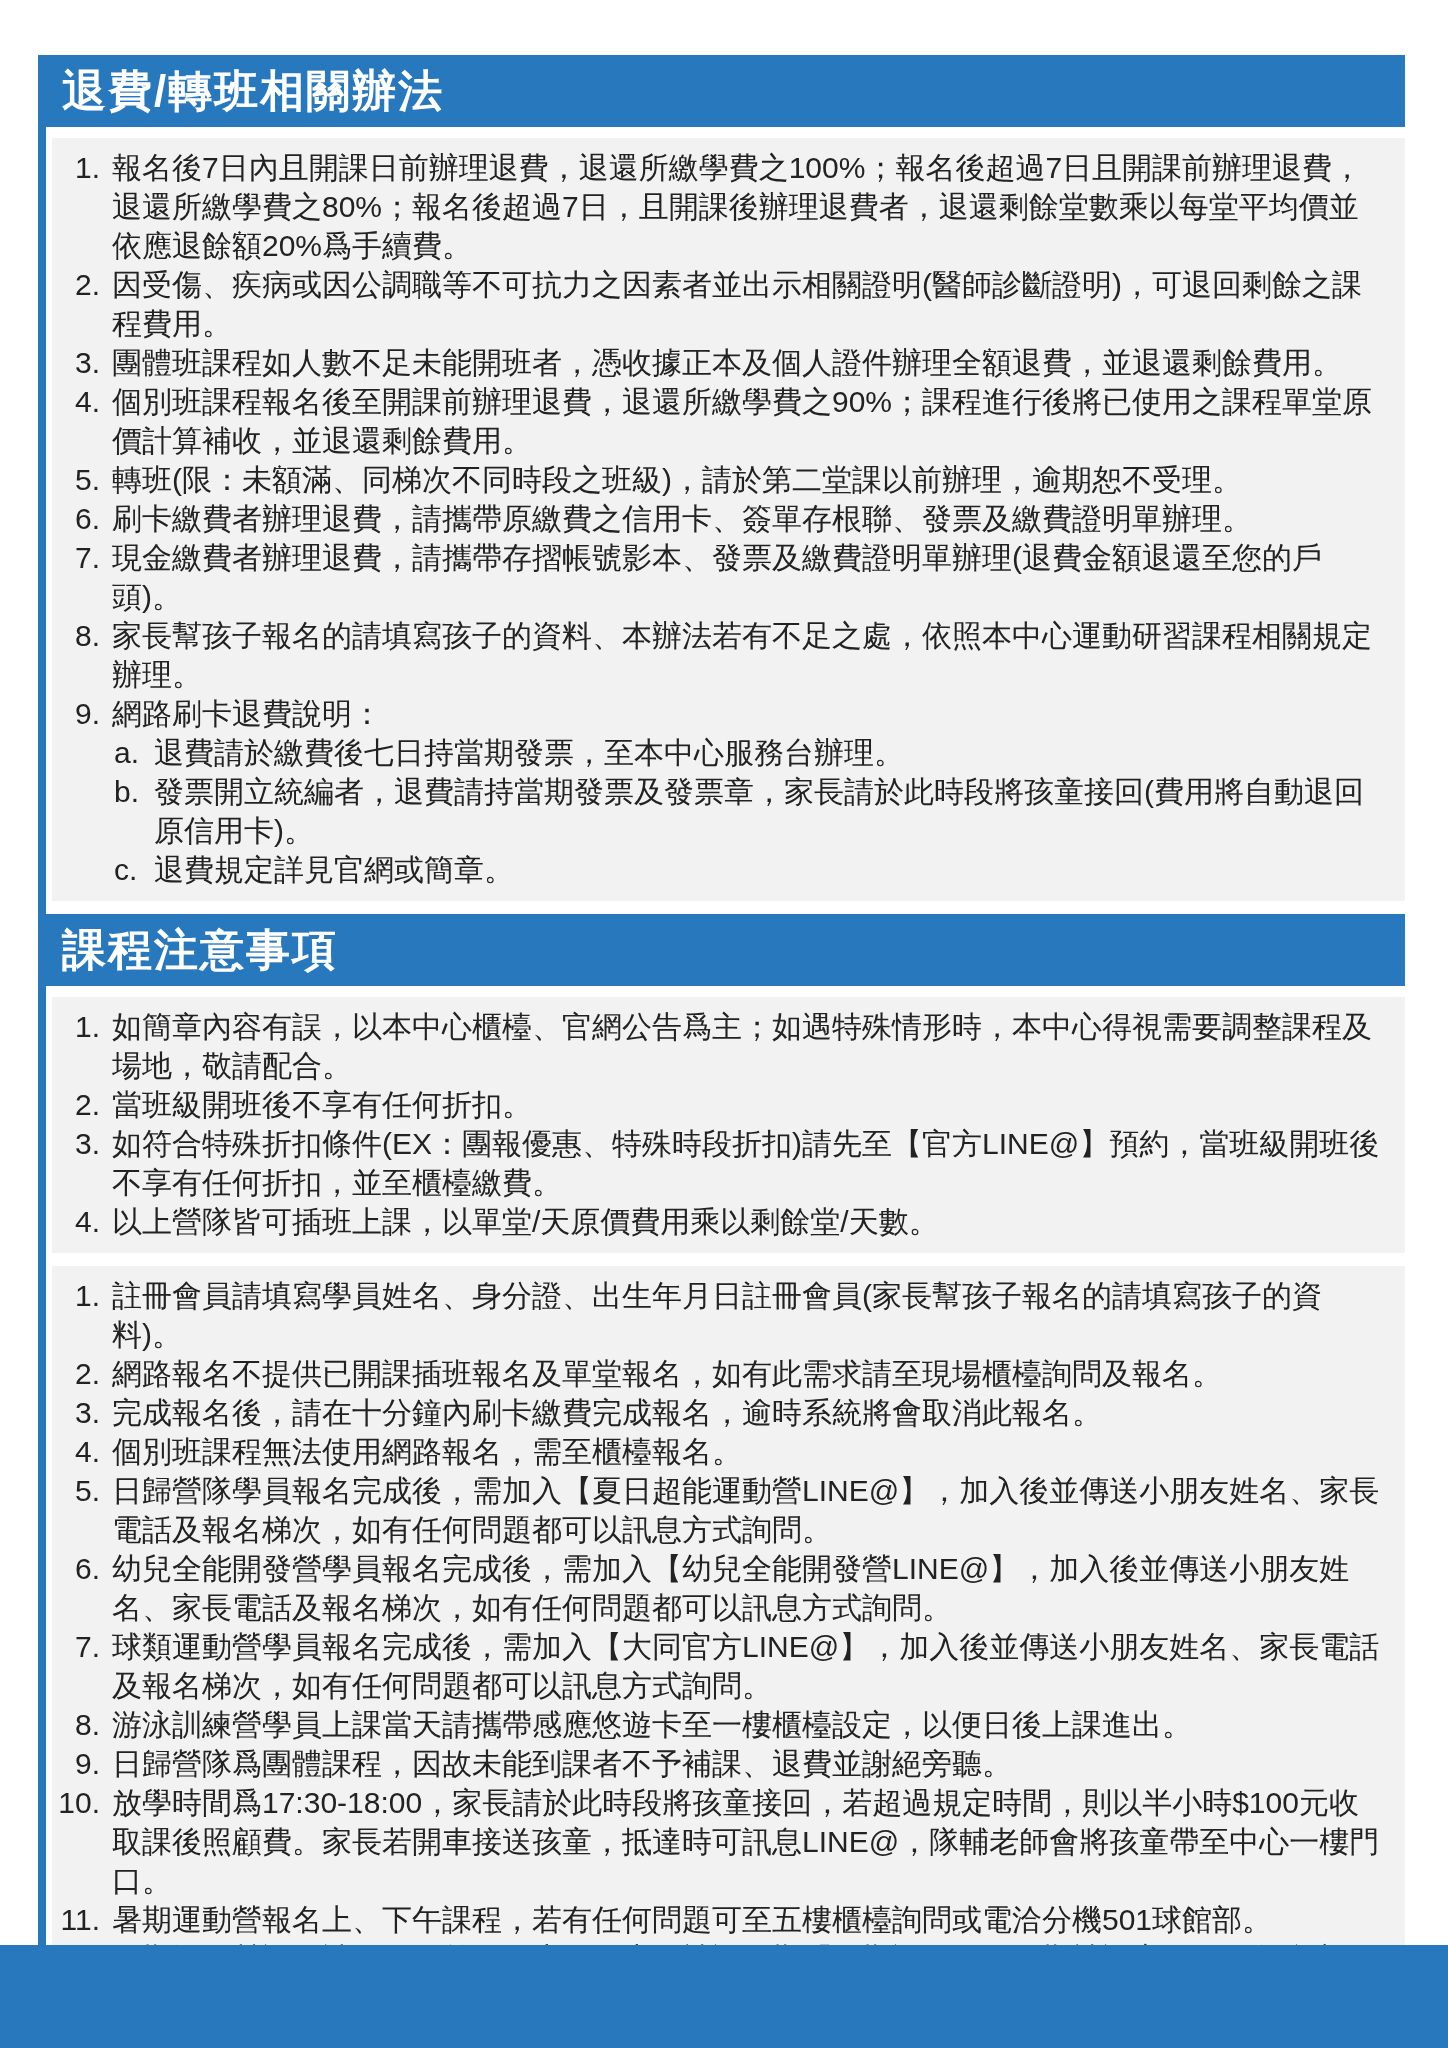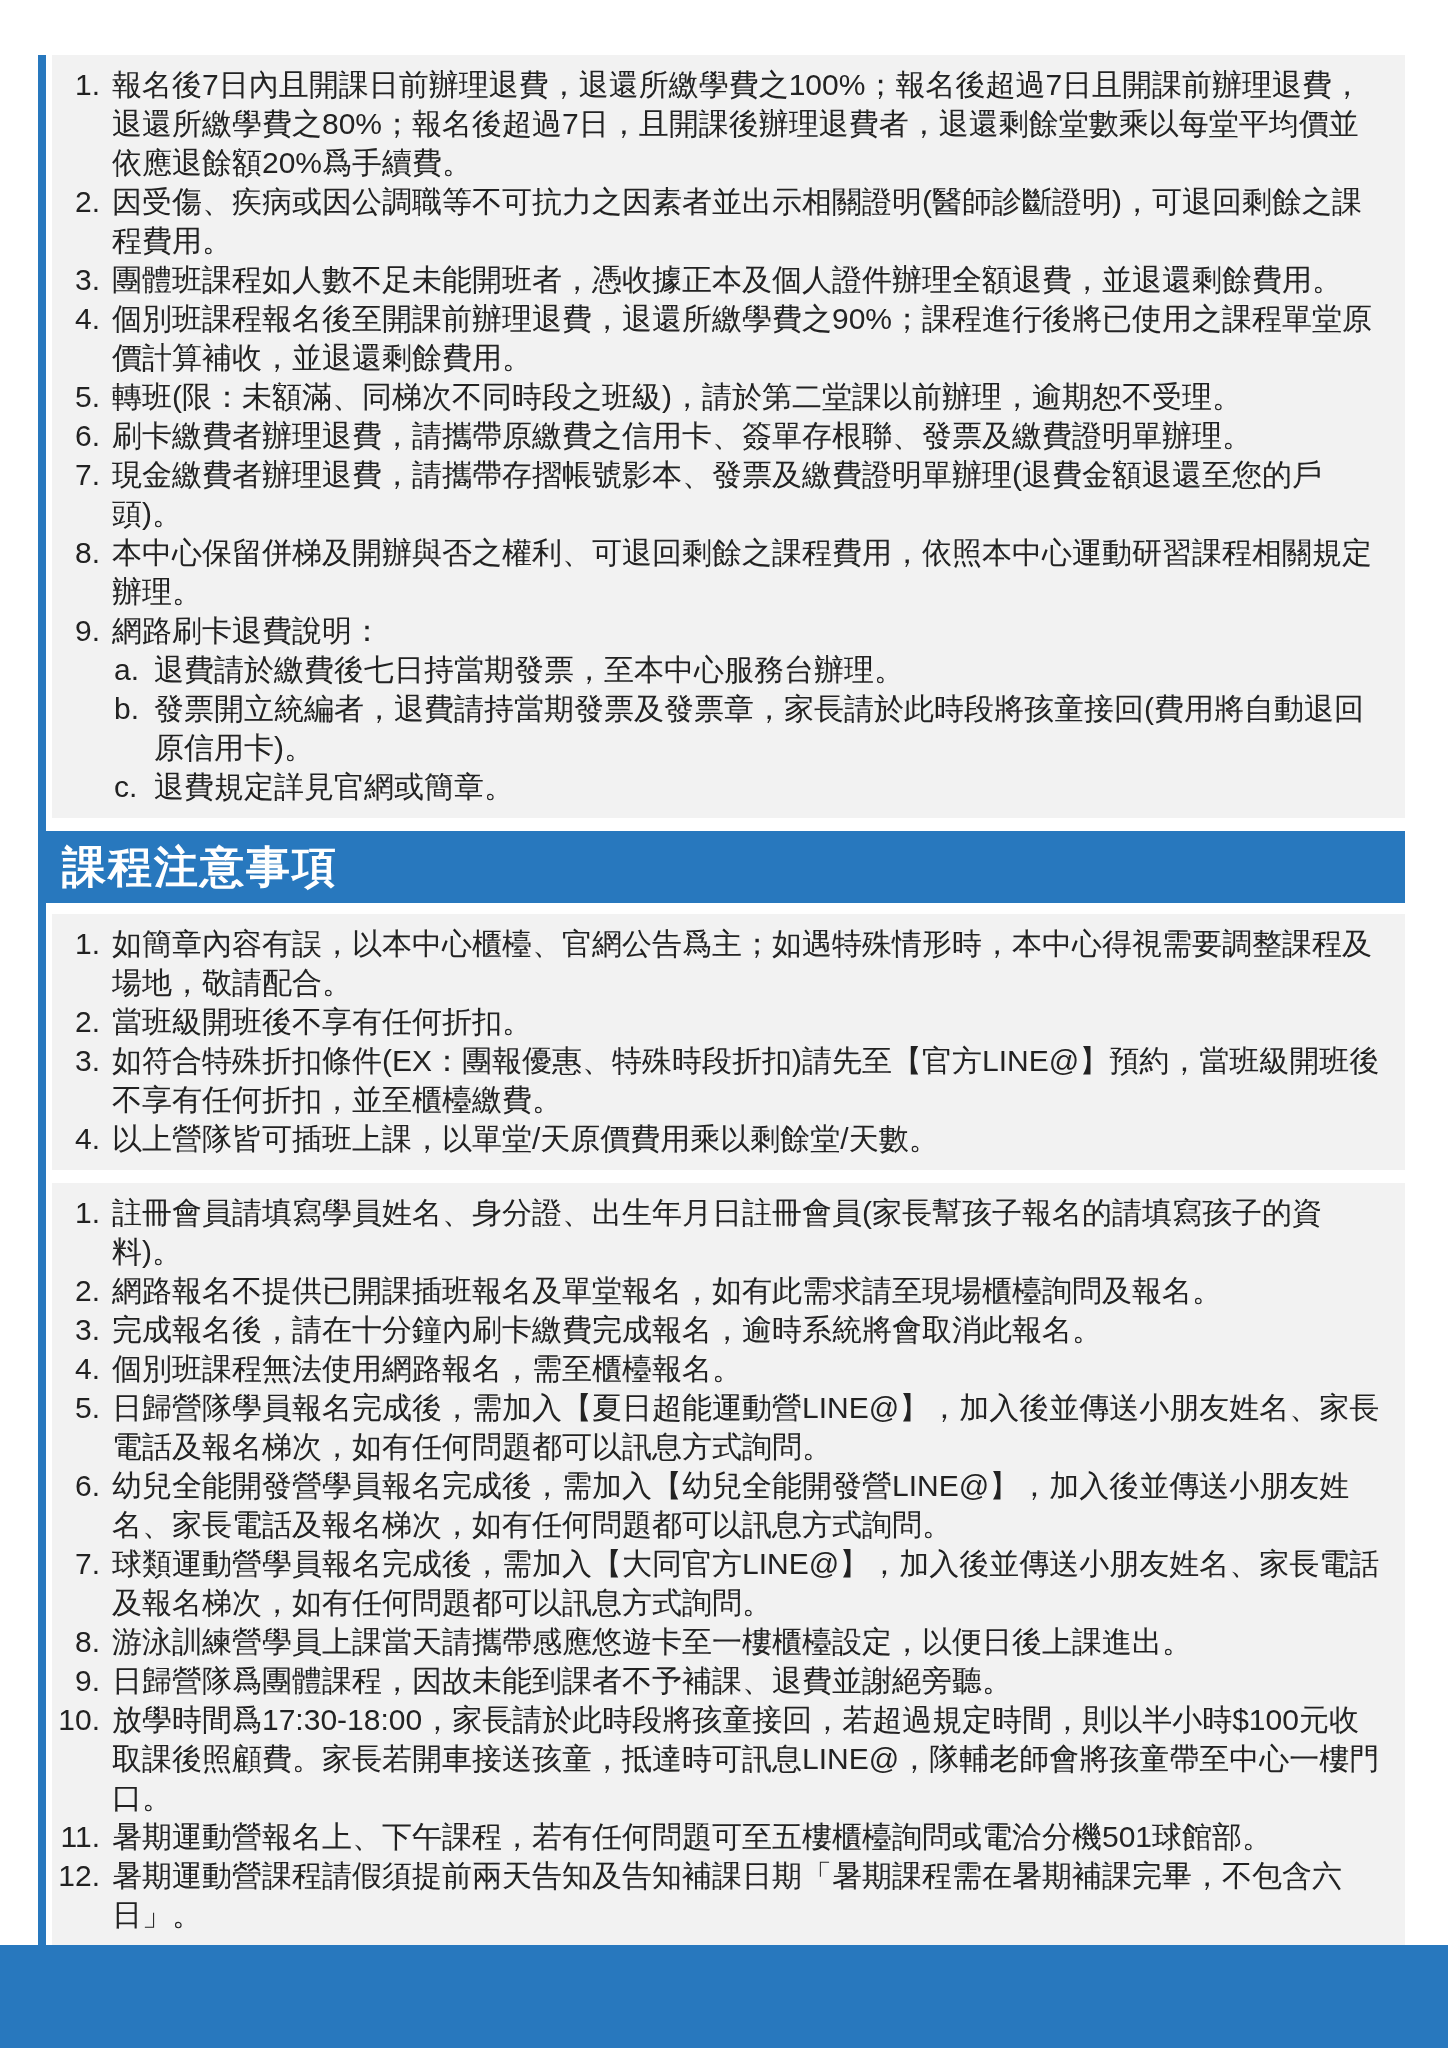--- a/index.html
+++ b/index.html
@@ -72,20 +72,21 @@
     background:var(--blue,#2878be);
   }
 </style>
 </head>
 <body>
 
 <div class="doc">
   <div class="left-strip"></div>
   <div>
       <section class="section-block">
+        <div class="section-header">退費/轉班相關辦法</div>
         <div class="section-body">
           <ol class="item-list">
             <li>
               <div class="item-row">
                 <span class="item-num">1.</span>
                 <span class="item-text">報名後7日內且開課日前辦理退費，退還所繳學費之100%；報名後超過7日且開課前辦理退費，退還所繳學費之80%；報名後超過7日，且開課後辦理退費者，退還剩餘堂數乘以每堂平均價並依應退餘額20%爲手續費。</span>
               </div>
             </li>
             <li>
               <div class="item-row">
@@ -119,21 +120,21 @@
             </li>
             <li>
               <div class="item-row">
                 <span class="item-num">7.</span>
                 <span class="item-text">現金繳費者辦理退費，請攜帶存摺帳號影本、發票及繳費證明單辦理(退費金額退還至您的戶頭)。</span>
               </div>
             </li>
             <li>
               <div class="item-row">
                 <span class="item-num">8.</span>
-                <span class="item-text">本中心保留併梯及開辦與否之權利、可退回剩餘之課程費用，依照本中心運動研習課程相關規定辦理。</span>
+                <span class="item-text">家長幫孩子報名的請填寫孩子的資料、本辦法若有不足之處，依照本中心運動研習課程相關規定辦理。</span>
               </div>
             </li>
             <li>
               <div class="item-row">
                 <span class="item-num">9.</span>
                 <span class="item-text">網路刷卡退費說明：</span>
               </div>
               <div class="sub-row">
                 <span class="sub-label">a.</span>
                 <span class="sub-text">退費請於繳費後七日持當期發票，至本中心服務台辦理。</span>

